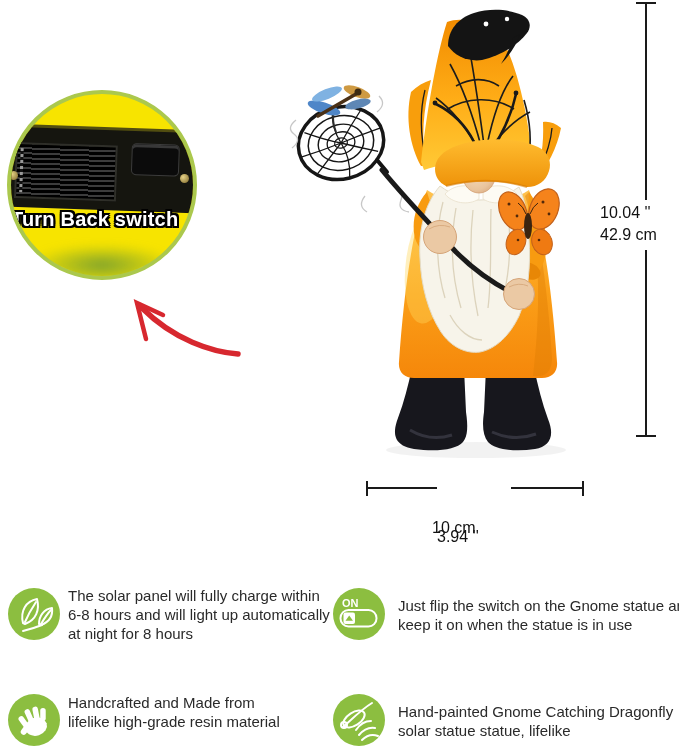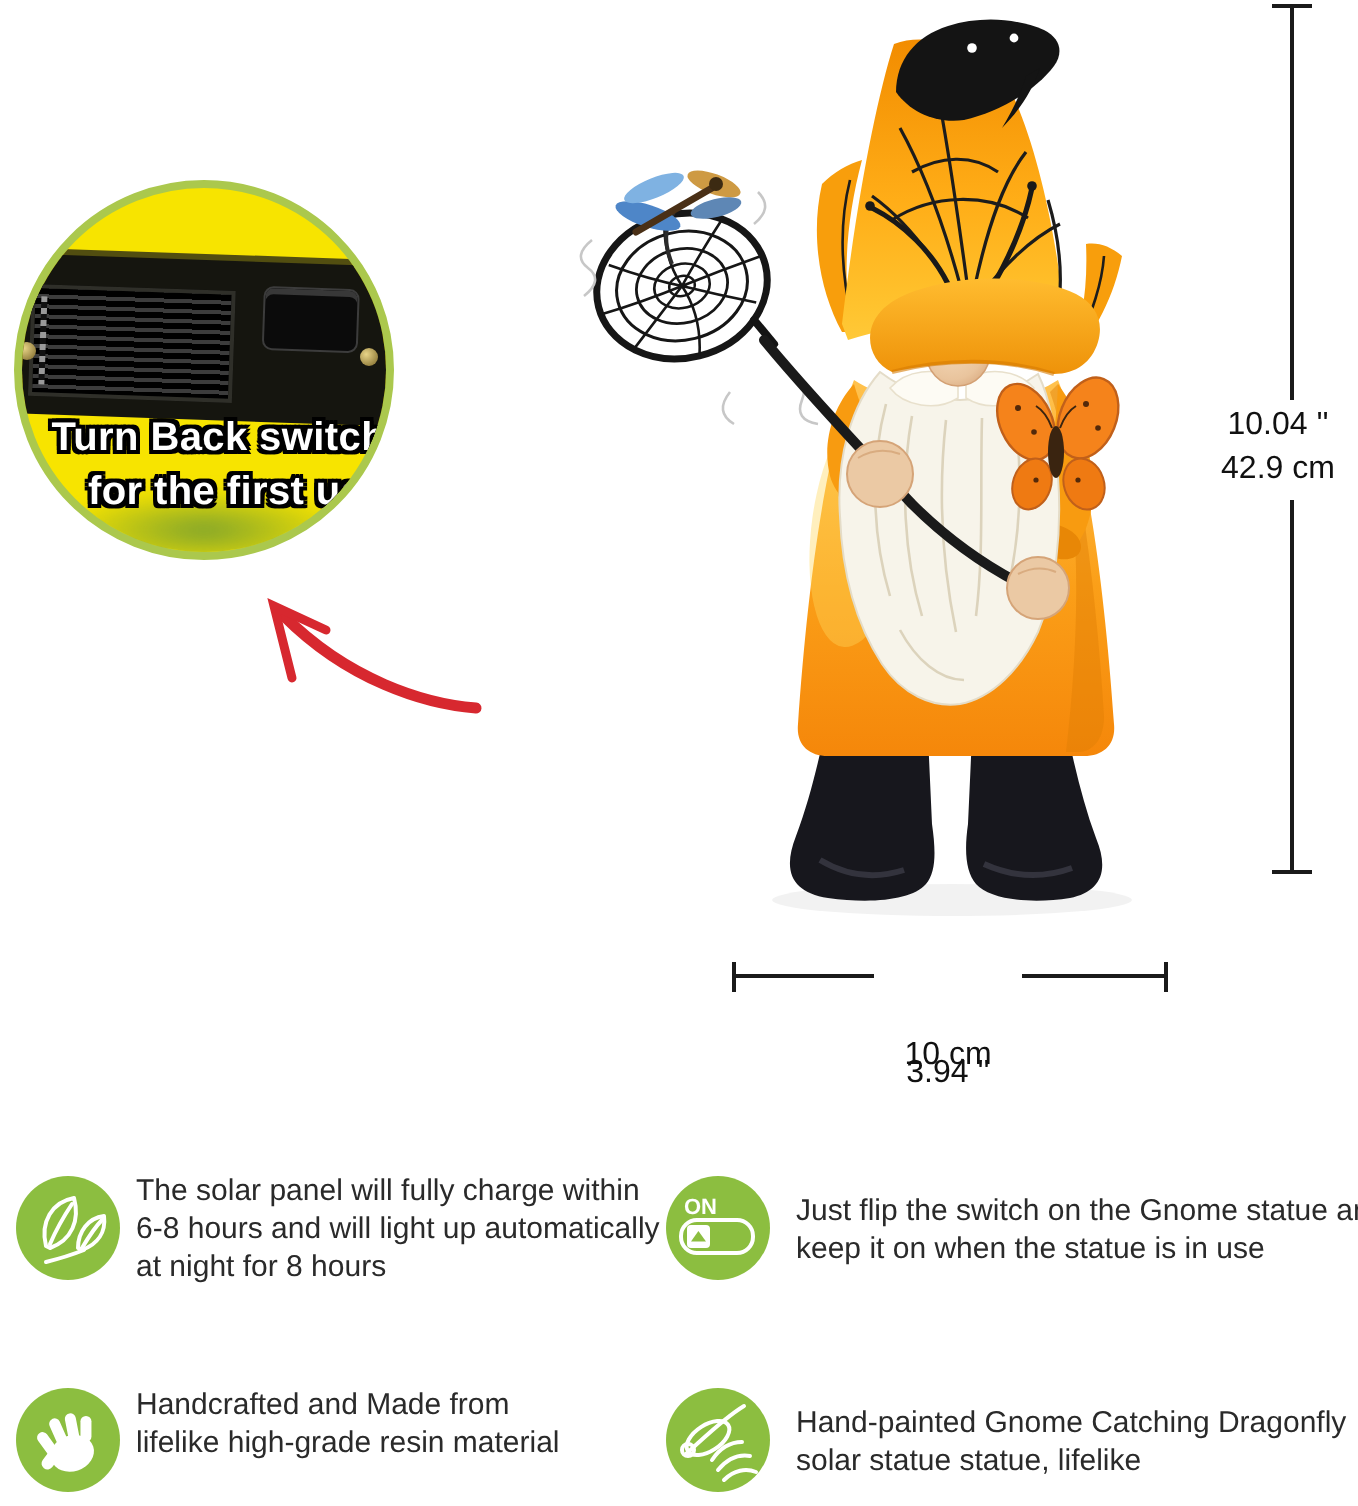--- a/index.html
+++ b/index.html
@@ -17,29 +17,29 @@
               background-image:repeating-linear-gradient(180deg,#000 0 3px,#3c3c3c 3px 5px);}
   .solar-bus{position:absolute;left:3px;top:4px;width:3px;height:44px;
              background-image:repeating-linear-gradient(180deg,#999 0 3px,#111 3px 6px);}
   .panel-switch{position:absolute;left:128px;top:12px;width:46px;height:30px;background:#0b0b0b;
                 border:1px solid #3c3c3c;border-radius:5px;box-shadow:inset 0 3px 0 #383838;}
   .screw{position:absolute;width:9px;height:9px;border-radius:50%;
          background:radial-gradient(circle at 35% 35%,#e8d488,#7a6527);}
   .grass{position:absolute;left:16px;bottom:-10px;width:150px;height:42px;border-radius:50%;
          background:radial-gradient(ellipse at center,#7FA32C 0%,rgba(135,166,43,0) 70%);
          filter:blur(4px);}
-  .inset-caption{position:absolute;left:0;right:0;top:112px;text-align:right;
+  .inset-caption{position:absolute;left:0;right:0;top:112px;text-align:left;
                  font-size:20px;line-height:27px;font-weight:bold;color:#fff;letter-spacing:.2px;
                  text-shadow:-2px -2px 0 #000,2px -2px 0 #000,-2px 2px 0 #000,2px 2px 0 #000,
                              0 -2px 0 #000,0 2px 0 #000,-2px 0 0 #000,2px 0 0 #000;}
 
   
   .dim{background:#1a1a1a;position:absolute;}
   .dimlabel{position:absolute;font-size:16px;line-height:22px;font-weight:500;color:#111;
-            text-align:center;}
+            text-align:left;}
 
   
   .feature-icon{position:absolute;width:52px;height:52px;}
   .feature-text{position:absolute;font-size:15px;line-height:19px;color:#2a2a2a;}
 
   .icon-stroke{stroke:#fff;fill:none;stroke-width:2;stroke-linecap:round;stroke-linejoin:round;}
 </style>
 </head>
 <body>
 
@@ -50,21 +50,20 @@
       <div class="solar-cell">
         <div class="solar-bus"></div>
       </div>
       <div class="panel-switch"></div>
     </div>
     <div class="screw" style="left:-2px;top:77px;"></div>
     <div class="screw" style="left:169px;top:80px;"></div>
     <div class="grass"></div>
     <div class="inset-caption">
       <div>Turn Back switch</div>
-      <div>for the first use</div>
     </div>
   </div>
 
   <svg class="abs" style="left:112px;top:288px;" width="140" height="90" viewBox="0 0 140 90">
     <path d="M 126,66 C 100,64 62,52 30,20" stroke="var(--arrow-red,#D7282F)" stroke-width="5.5" fill="none" stroke-linecap="round"></path>
     <path d="M 51,27 L 25,15 L 34,51" stroke="var(--arrow-red,#D7282F)" stroke-width="4.5" fill="none" stroke-linecap="round" stroke-linejoin="miter"></path>
   </svg>
 
   <svg class="abs" style="left:280px;top:0;" width="320" height="470" viewBox="0 0 320 470">
     <defs>

